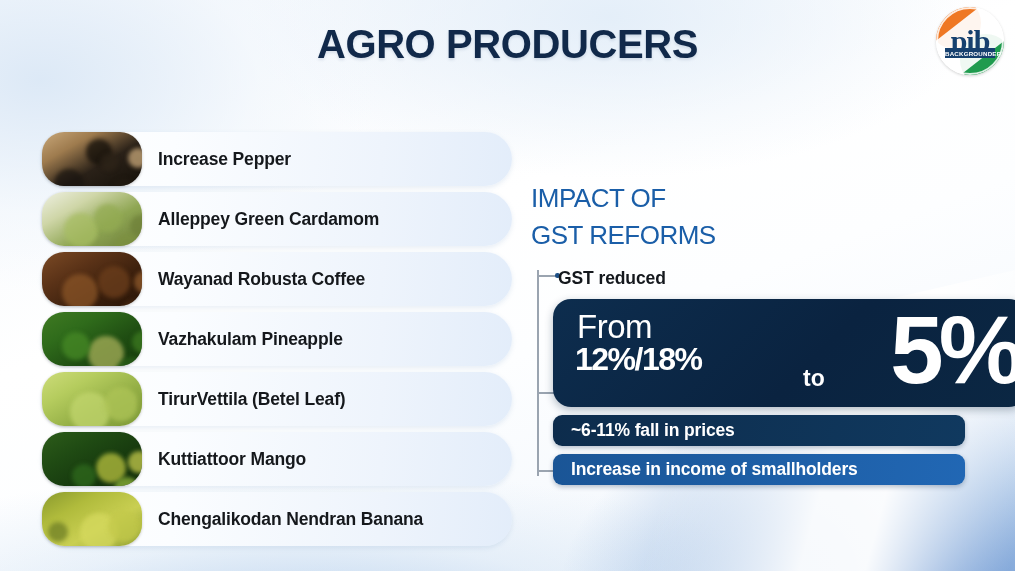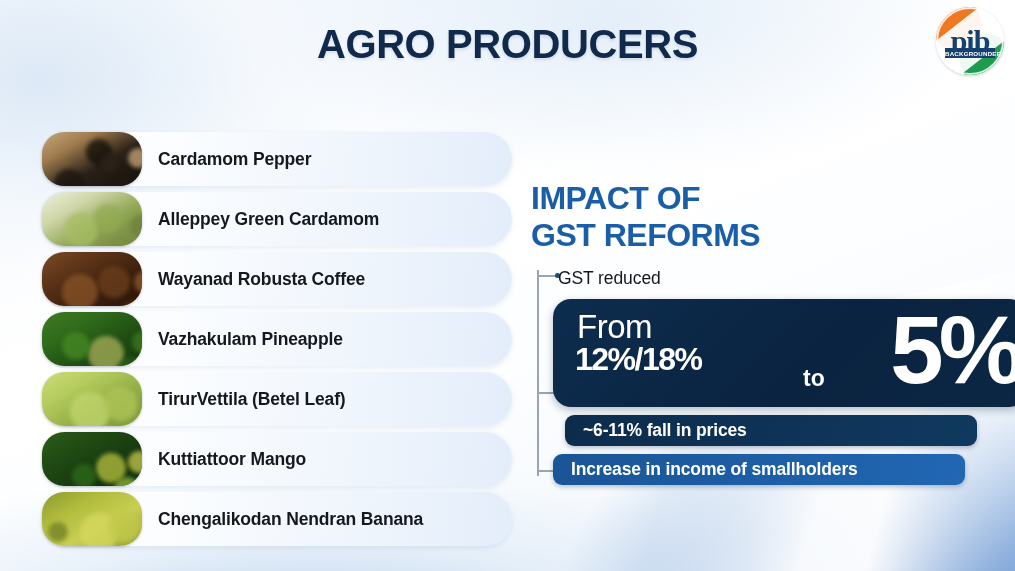--- a/index.html
+++ b/index.html
@@ -149,23 +149,23 @@
     color: #15181c;
     letter-spacing: -0.15px;
     white-space: nowrap;
   }
 
   
   #impact-heading {
     position: absolute;
     left: 531px;
     top: 180px;
-    font-size: 32px;
+    font-size: 26px;
     line-height: 37px;
-    font-weight: 700;
+    font-weight: 400;
     color: #1a5ea8;
     letter-spacing: -0.5px;
   }
   #impact-heading .l2 { display: block; }
 
   
   #tree { position: absolute; left: 537px; top: 268px; width: 40px; height: 215px; }
   #tree .vline {
     position: absolute; left: 0; top: 2px;
     width: 1.5px; height: 206px;
@@ -181,21 +181,21 @@
     width: 4.5px; height: 4.5px;
     border-radius: 50%;
     background: #1d4f86;
   }
 
   #gst-reduced {
     position: absolute;
     left: 558px;
     top: 268px;
     font-size: 17.5px;
-    font-weight: 400;
+    font-weight: 700;
     color: #14181d;
     letter-spacing: -0.1px;
   }
 
   
   #rate-box {
     position: absolute;
     left: 553px;
     top: 299px;
     width: 474px;
@@ -250,21 +250,21 @@
     border-radius: 9px;
     display: flex;
     align-items: center;
     padding-left: 18px;
     color: #ffffff;
     font-size: 17.5px;
     font-weight: 700;
     letter-spacing: -0.15px;
     box-shadow: 0 2px 5px rgba(10,40,75,0.28);
   }
-  #bar-1 { top: 415px; background: linear-gradient(100deg, #0d2c4c 0%, #10395f 100%); margin-left: 12px; }
+  #bar-1 { top: 415px; background: linear-gradient(100deg, #0d2c4c 0%, #10395f 100%); }
   #bar-2 { top: 454px; background: linear-gradient(100deg, #1a5596 0%, #2167b4 100%); text-align: right; }
 </style>
 </head>
 <body>
 
 <div id="stage">
 
   <div id="streak"></div>
 
   <div id="logo">
@@ -283,21 +283,21 @@
   <div id="list">
       <div class="pill">
         <div class="thumb">
           <div class="tex" style="background: linear-gradient(150deg, rgb(201, 168, 122) 0%, rgb(158, 123, 78) 28%, rgb(42, 33, 24) 60%, rgb(20, 16, 9) 100%);"></div>
           <div class="sp" style="left: 12px; top: 37px; width: 30px; height: 30px; background: rgb(26, 21, 16); opacity: 0.75; filter: blur(2px);"></div>
           <div class="sp" style="left: 44px; top: 7px; width: 26px; height: 26px; background: rgb(18, 14, 9); opacity: 0.75; filter: blur(2px);"></div>
           <div class="sp" style="left: 70px; top: 46px; width: 24px; height: 24px; background: rgb(34, 27, 18); opacity: 0.75; filter: blur(2px);"></div>
           <div class="sp" style="left: 58px; top: 21px; width: 18px; height: 18px; background: rgb(46, 36, 24); opacity: 0.75; filter: blur(2px);"></div>
           <div class="sp" style="left: 86px; top: 16px; width: 20px; height: 20px; background: rgb(201, 168, 122); opacity: 0.75; filter: blur(2px);"></div>
         </div>
-        <span class="pill-label">Cardamom Pepper</span>
+        <span class="pill-label">Increase Pepper</span>
       </div>
       <div class="pill">
         <div class="thumb">
           <div class="tex" style="background: linear-gradient(150deg, rgb(238, 240, 226) 0%, rgb(207, 214, 168) 30%, rgb(143, 166, 83) 62%, rgb(110, 127, 60) 100%);"></div>
           <div class="sp" style="left: 22px; top: 21px; width: 34px; height: 34px; background: rgb(167, 189, 99); opacity: 0.75; filter: blur(2px);"></div>
           <div class="sp" style="left: 52px; top: 12px; width: 28px; height: 28px; background: rgb(147, 171, 82); opacity: 0.75; filter: blur(2px);"></div>
           <div class="sp" style="left: 72px; top: 41px; width: 30px; height: 30px; background: rgb(125, 145, 65); opacity: 0.75; filter: blur(2px);"></div>
           <div class="sp" style="left: 88px; top: 23px; width: 22px; height: 22px; background: rgb(111, 129, 57); opacity: 0.75; filter: blur(2px);"></div>
         </div>
         <span class="pill-label">Alleppey Green Cardamom</span>

